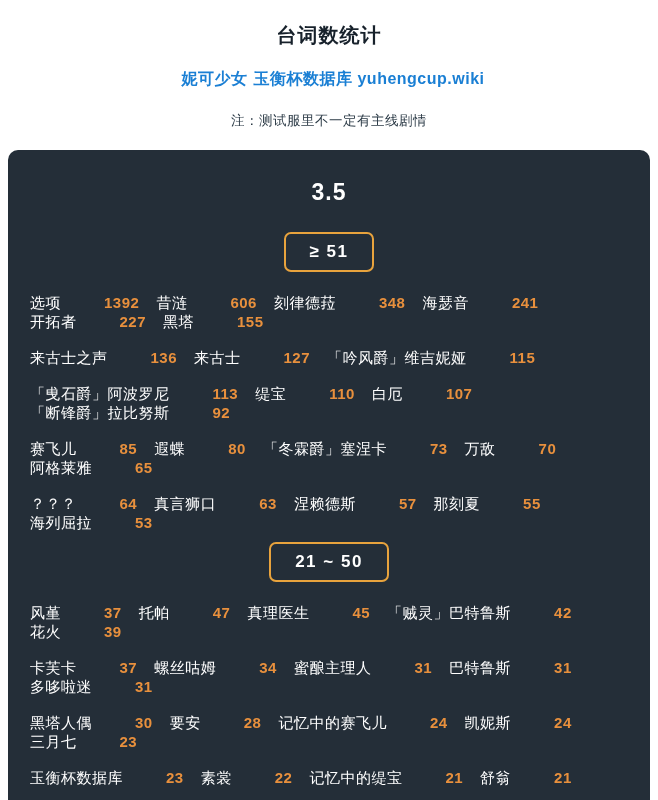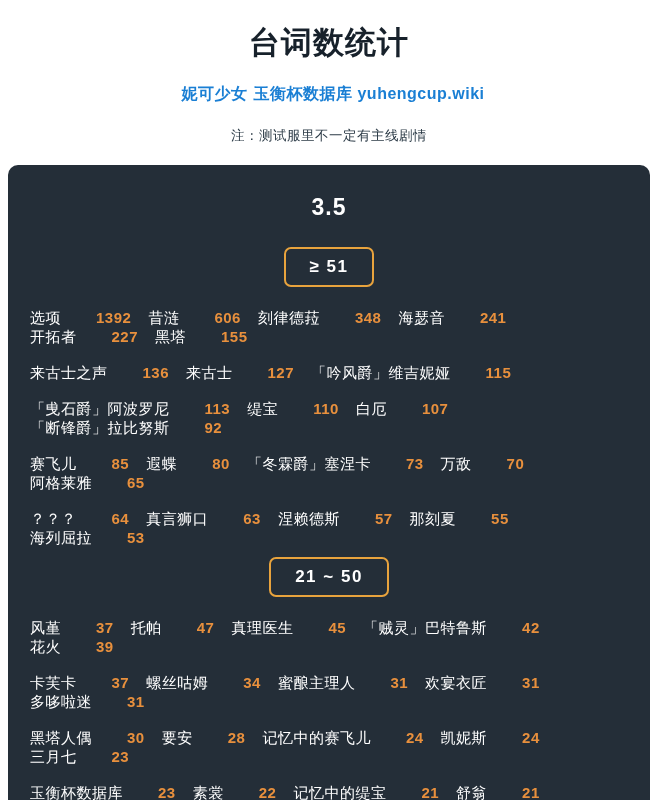--- a/index.html
+++ b/index.html
@@ -14,21 +14,21 @@
     width: 658px;
     min-height: 800px;
     overflow: hidden;
   }
 
   .header {
     padding-top: 22px;
     text-align: center;
   }
   .page-title {
-    font-size: 31px;
+    font-size: 20px;
     font-weight: bold;
     color: #17212b;
     letter-spacing: 1px;
     margin: 0 0 20px 0;
   }
   .subtitle-line {
     font-size: 16px;
     font-weight: bold;
     color: #1a7fd4;
     margin: 0 0 22px 0;
@@ -97,21 +97,21 @@
   .entry:last-child { margin-right: 0; }
   .ename {
     color: #ffffff;
     font-size: 15px;
     letter-spacing: 0.5px;
   }
   .eval {
     color: #e8903d;
     font-size: 15px;
     font-weight: bold;
-    margin-left: 10px;
+    margin-left: 18px;
     letter-spacing: 0.5px;
   }
 
   .section-gap { height: 9px; }
 </style>
 </head>
 <body>
 
 <div class="header">
   <h1 class="page-title">台词数统计</h1>
@@ -270,21 +270,21 @@
           </span>
         <span class="entry">
             <span class="ename">螺丝咕姆</span>
             <span class="eval">34</span>
           </span>
         <span class="entry">
             <span class="ename">蜜酿主理人</span>
             <span class="eval">31</span>
           </span>
         <span class="entry">
-            <span class="ename">欢宴衣匠</span>
+            <span class="ename">巴特鲁斯</span>
             <span class="eval">31</span>
           </span>
         <span class="entry">
             <span class="ename">多哆啦迷</span>
             <span class="eval">31</span>
           </span>
       </div>
       <div class="row">
         <span class="entry">
             <span class="ename">黑塔人偶</span>

